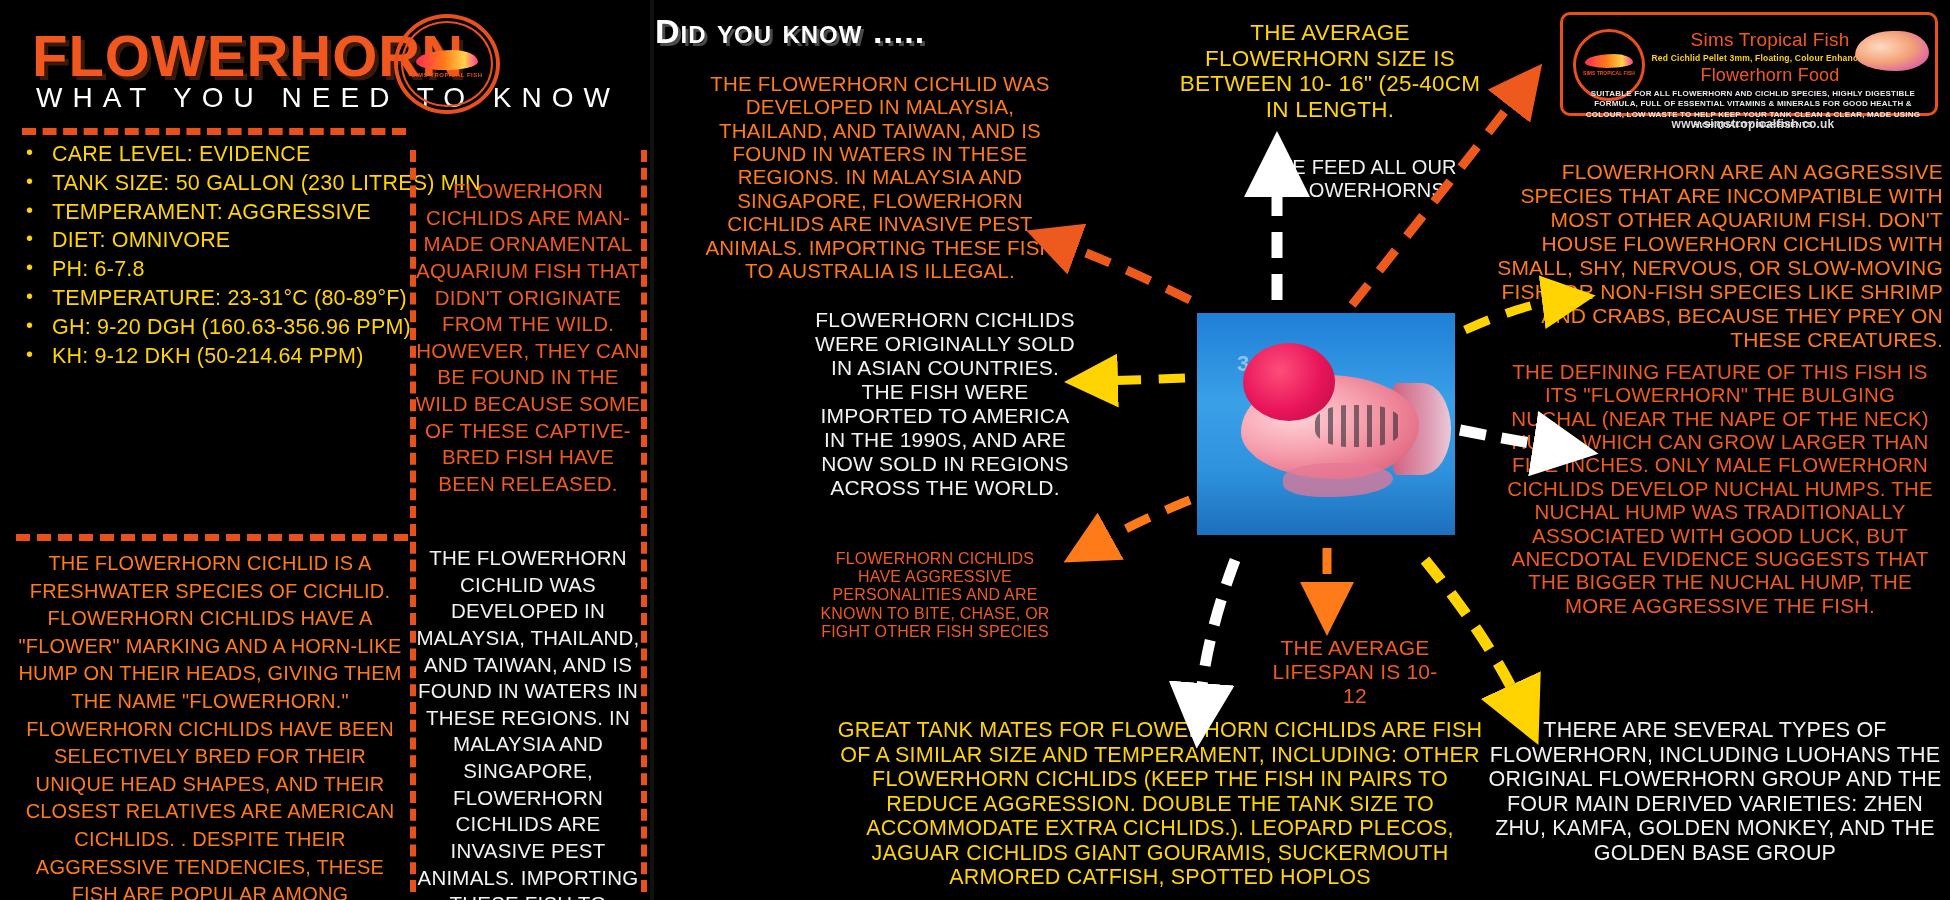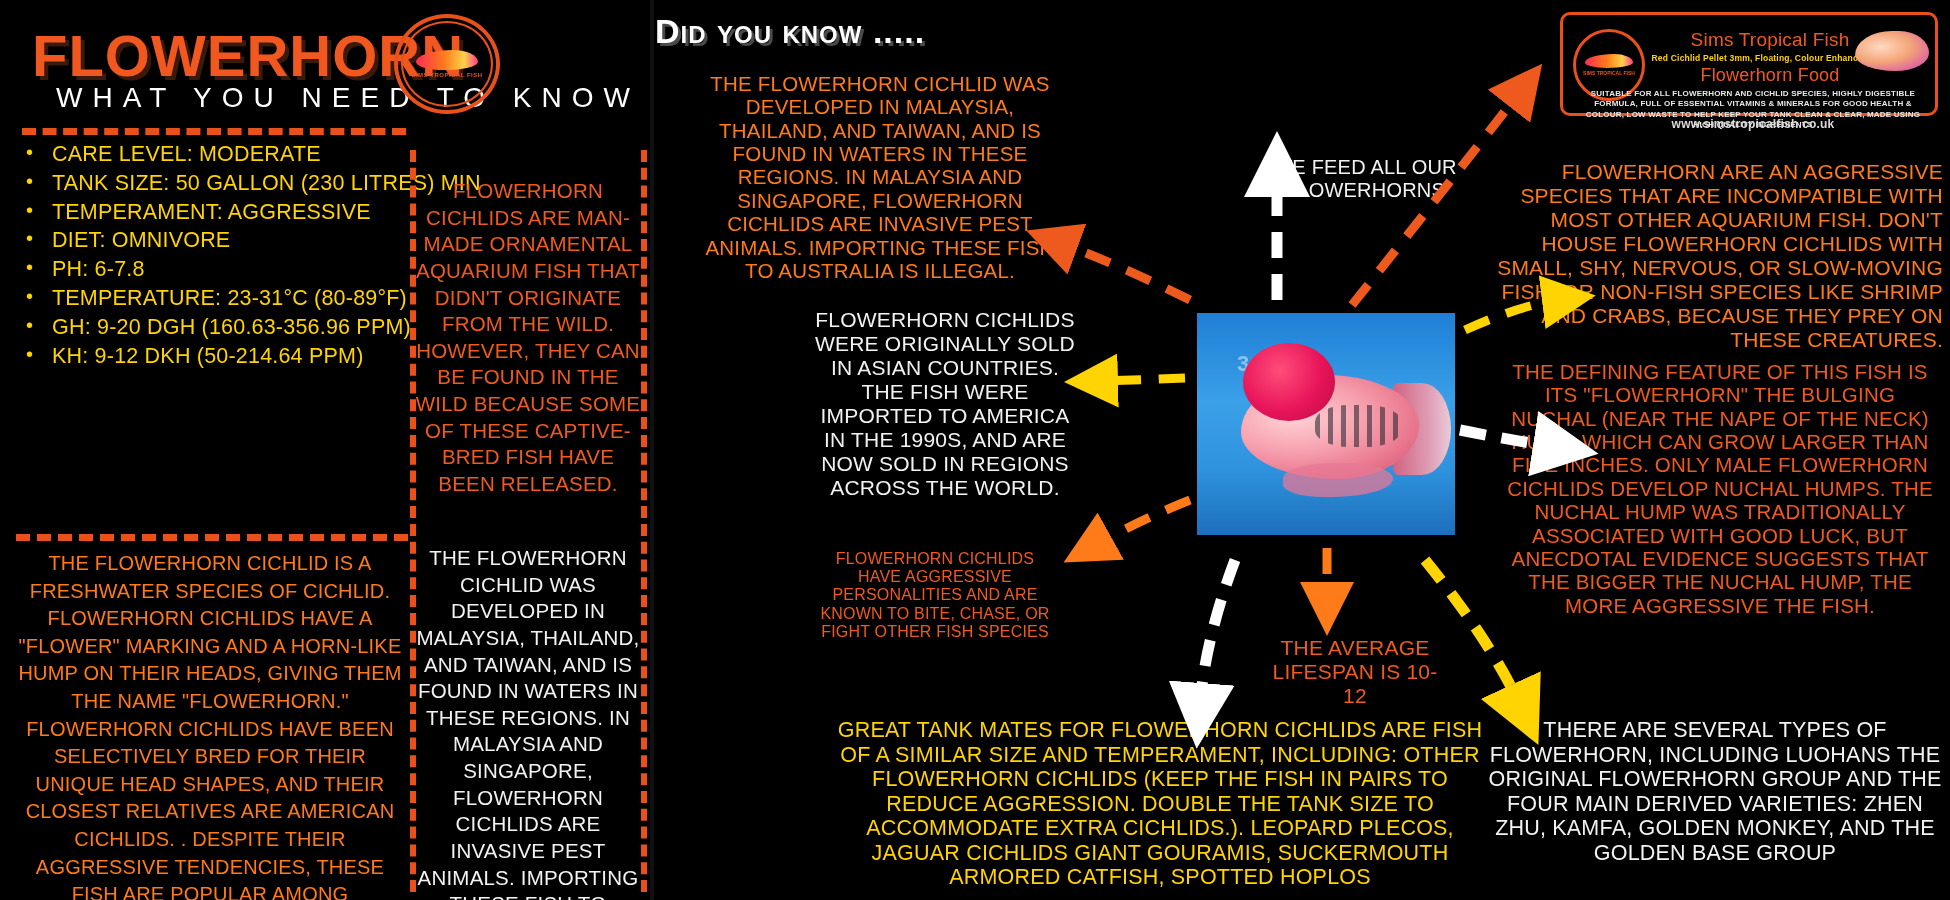--- a/index.html
+++ b/index.html
@@ -6,21 +6,21 @@
   body{width:1950px;height:900px;overflow:hidden;font-family:"Liberation Sans",sans-serif;}
   #page{position:relative;width:1950px;height:900px;background:#000;color:#fff;}
 
   .cond{font-family:"Liberation Sans Narrow","Liberation Sans",sans-serif;
         transform-origin:left top;letter-spacing:.2px;}
 
   
   #title-main{position:absolute;left:32px;top:22px;font-size:58px;font-weight:700;
       color:#f1581f;letter-spacing:1px;text-shadow:4px 4px 0 #3a1a0c;}
   #title-sub{position:absolute;left:36px;top:82px;font-size:28px;font-weight:400;
-      color:#fff;letter-spacing:10px;margin-left:20px;}
+      color:#fff;letter-spacing:10px;}
 
   .dashline{position:absolute;height:0;border-top:7px dashed #e8501c;}
 
   
   #logo-circle{position:absolute;left:394px;top:14px;width:106px;height:100px;
       border-radius:50%;border:4px solid #e8501c;box-sizing:border-box;
       display:flex;align-items:center;justify-content:center;overflow:hidden;}
   #logo-circle .inner{width:88px;height:82px;border-radius:50%;border:2px solid #e8501c;
       display:flex;flex-direction:column;align-items:center;justify-content:center;}
   .fish-shape{width:62px;height:20px;border-radius:60% 40% 55% 45%/60% 60% 40% 40%;
@@ -133,21 +133,21 @@
     <div class="inner">
       <div class="fish-shape"></div>
       <div class="cap">SIMS TROPICAL FISH</div>
     </div>
   </div>
 
   <div id="didyouknow">Did you know .....</div>
 
   <div id="spec-list" class="cond">
     <ul>
-      <li>CARE LEVEL: MODERATE</li>
+      <li>CARE LEVEL: EVIDENCE</li>
       <li>TANK SIZE: 50 GALLON (230 LITRES) MIN</li>
       <li>TEMPERAMENT: AGGRESSIVE</li>
       <li>DIET: OMNIVORE</li>
       <li>PH: 6-7.8</li>
       <li>TEMPERATURE: 23-31°C (80-89°F)</li>
       <li>GH: 9-20 DGH (160.63-356.96 PPM)</li>
       <li>KH: 9-12 DKH (50-214.64 PPM)</li>
     </ul>
   </div>
 
@@ -155,20 +155,21 @@
 
   <div id="col2box"></div>
   <div id="col2-a" class="cond">FLOWERHORN CICHLIDS ARE MAN-MADE ORNAMENTAL AQUARIUM FISH THAT DIDN'T ORIGINATE FROM THE WILD. HOWEVER, THEY CAN BE FOUND IN THE WILD BECAUSE SOME OF THESE CAPTIVE-BRED FISH HAVE BEEN RELEASED.</div>
   <div id="col2-b" class="cond">THE FLOWERHORN CICHLID WAS DEVELOPED IN MALAYSIA, THAILAND, AND TAIWAN, AND IS FOUND IN WATERS IN THESE REGIONS. IN MALAYSIA AND SINGAPORE, FLOWERHORN CICHLIDS ARE INVASIVE PEST ANIMALS. IMPORTING THESE FISH TO AUSTRALIA IS ILLEGAL.</div>
 
   <div id="vdiv"></div>
 
   <div id="c-top" class="tb cond orange">THE FLOWERHORN CICHLID WAS DEVELOPED IN MALAYSIA, THAILAND, AND TAIWAN, AND IS FOUND IN WATERS IN THESE REGIONS. IN MALAYSIA AND SINGAPORE, FLOWERHORN CICHLIDS ARE INVASIVE PEST ANIMALS. IMPORTING THESE FISH TO AUSTRALIA IS ILLEGAL.</div>
   <div id="c-mid-white" class="tb cond white">FLOWERHORN CICHLIDS WERE ORIGINALLY SOLD IN ASIAN COUNTRIES. THE FISH WERE IMPORTED TO AMERICA IN THE 1990S, AND ARE NOW SOLD IN REGIONS ACROSS THE WORLD.</div>
   <div id="c-mid-orange" class="tb cond deep">FLOWERHORN CICHLIDS HAVE AGGRESSIVE PERSONALITIES AND ARE KNOWN TO BITE, CHASE, OR FIGHT OTHER FISH SPECIES</div>
+  <div id="c-size" class="tb cond yellow">THE AVERAGE  FLOWERHORN SIZE IS BETWEEN 10- 16" (25-40CM IN LENGTH.</div>
   <div id="c-feed" class="tb cond white">WE FEED ALL OUR FLOWERHORNS</div>
   <div id="c-lifespan" class="tb cond deep">THE AVERAGE LIFESPAN IS 10-12</div>
   <div id="c-bottom" class="tb cond yellow">GREAT TANK MATES FOR FLOWERHORN CICHLIDS ARE FISH OF A SIMILAR SIZE AND TEMPERAMENT, INCLUDING: OTHER FLOWERHORN CICHLIDS (KEEP THE FISH IN PAIRS TO REDUCE AGGRESSION. DOUBLE THE TANK SIZE TO ACCOMMODATE EXTRA CICHLIDS.). LEOPARD PLECOS, JAGUAR CICHLIDS GIANT GOURAMIS, SUCKERMOUTH ARMORED CATFISH, SPOTTED HOPLOS</div>
 
   <div id="fish-photo">
     <div class="watermark">3</div>
     <div class="tail"></div>
     <div class="body"></div>
     <div class="spots"></div>
     <div class="fin"></div>

